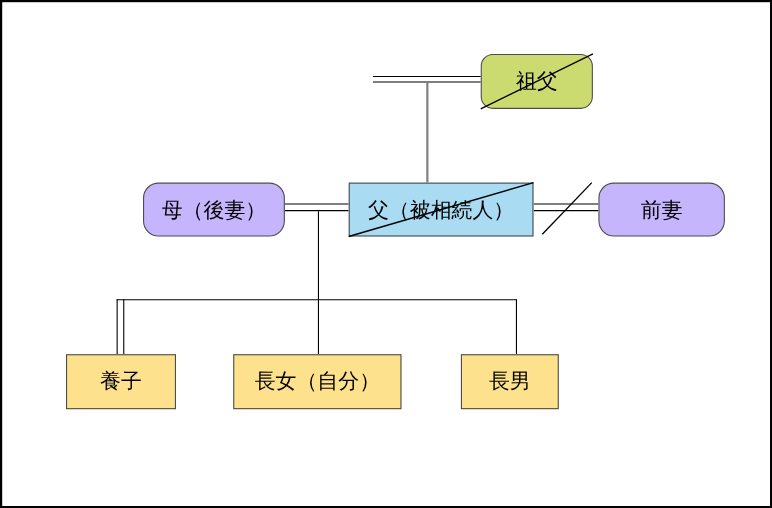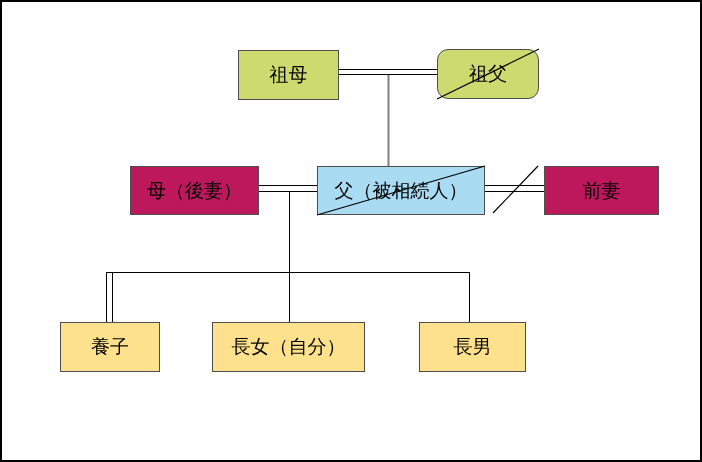--- a/index.html
+++ b/index.html
@@ -19,31 +19,31 @@
     position:absolute;
     z-index:1;
     box-sizing:border-box;
     display:flex;align-items:center;justify-content:center;
     border:1px solid #4d4d4d;
     font-size:19px;
     color:#000000;
     white-space:nowrap;
   }
   .fill-green{background:#ccdb70;}
-  .fill-pink{background:#be185d;}
+  .fill-pink{background:#c4b5fd;border-radius:14px;}
   .fill-blue{background:#a9dbf2;}
   .fill-yellow{background:#fde18d;}
   .n-grandmother{left:236px;top:48px;width:101px;height:50px;}
   .n-grandfather{left:435px;top:47px;width:102px;height:50px;border-radius:11px;}
   .n-mother{left:128px;top:164px;width:129px;height:49px;}
   .n-father{left:315px;top:164px;width:168px;height:49px;}
   .n-exwife{left:542px;top:164px;width:115px;height:49px;}
   .n-adopted{left:58px;top:320px;width:100px;height:50px;}
   .n-daughter{left:210px;top:320px;width:153px;height:50px;}
-  .n-son{left:417px;top:320px;width:107px;height:50px;}
+  .n-son{left:417px;top:320px;width:89px;height:50px;}
 </style>
 </head>
 <body>
 
 <div id="canvas">
 
   <svg id="connector-layer" class="layer" viewBox="0 0 702 462">
 
     <line x1="337" y1="67.5" x2="435" y2="67.5" stroke="#000" stroke-width="1"></line>
     <line x1="337" y1="72.5" x2="435" y2="72.5" stroke="#000" stroke-width="1"></line>
@@ -60,23 +60,20 @@
     <line x1="287.5" y1="190" x2="287.5" y2="320" stroke="#000" stroke-width="1"></line>
 
     <line x1="104" y1="270.5" x2="467.5" y2="270.5" stroke="#000" stroke-width="1"></line>
 
     <line x1="104.5" y1="270" x2="104.5" y2="320" stroke="#000" stroke-width="1"></line>
     <line x1="110.5" y1="270" x2="110.5" y2="320" stroke="#000" stroke-width="1"></line>
 
     <line x1="467.5" y1="270" x2="467.5" y2="320" stroke="#000" stroke-width="1"></line>
   </svg>
 
-  <div class="node fill-green n-grandmother">
-    <span>祖母</span>
-  </div>
 
   <div class="node fill-green n-grandfather">
     <span>祖父</span>
   </div>
 
   <div class="node fill-pink n-mother">
     <span>母（後妻）</span>
   </div>
 
   <div class="node fill-blue n-father">

